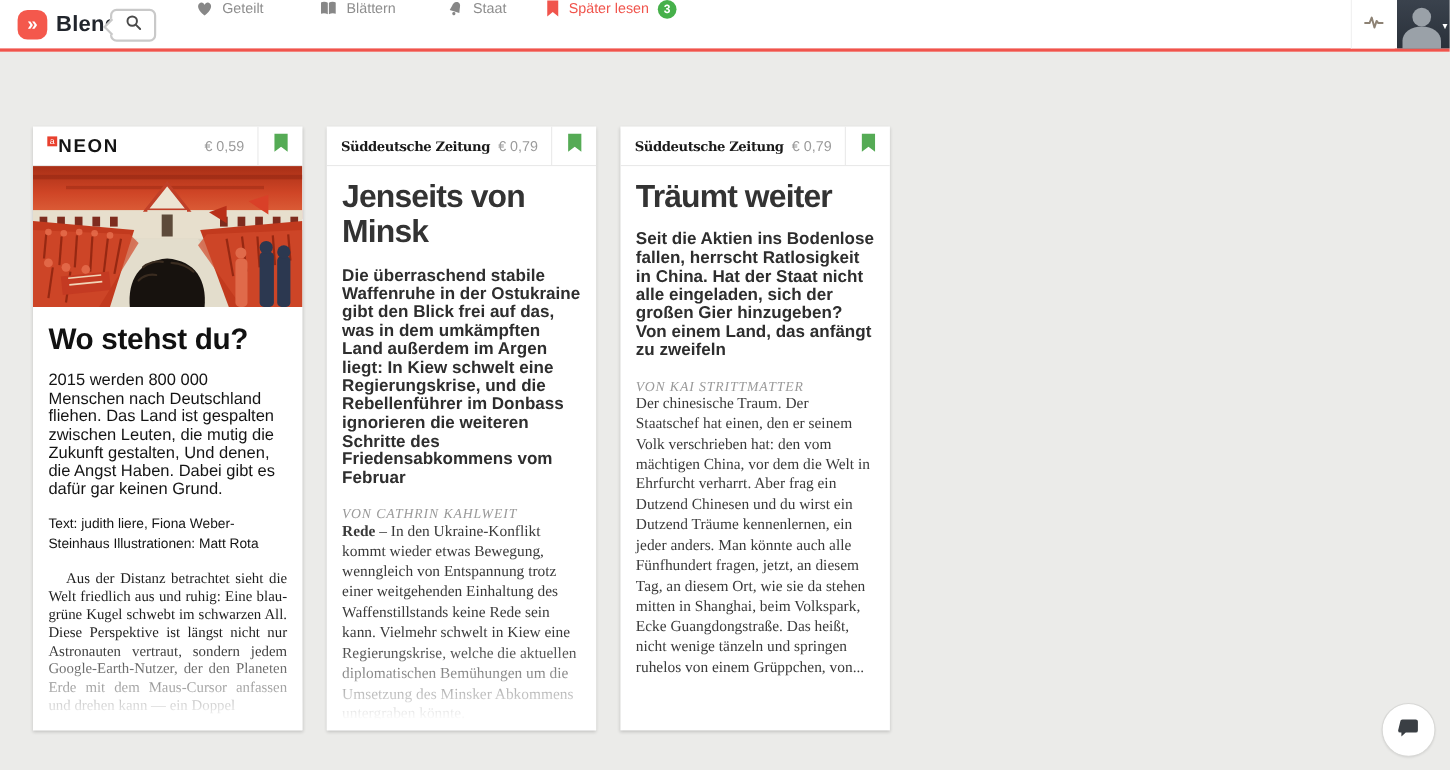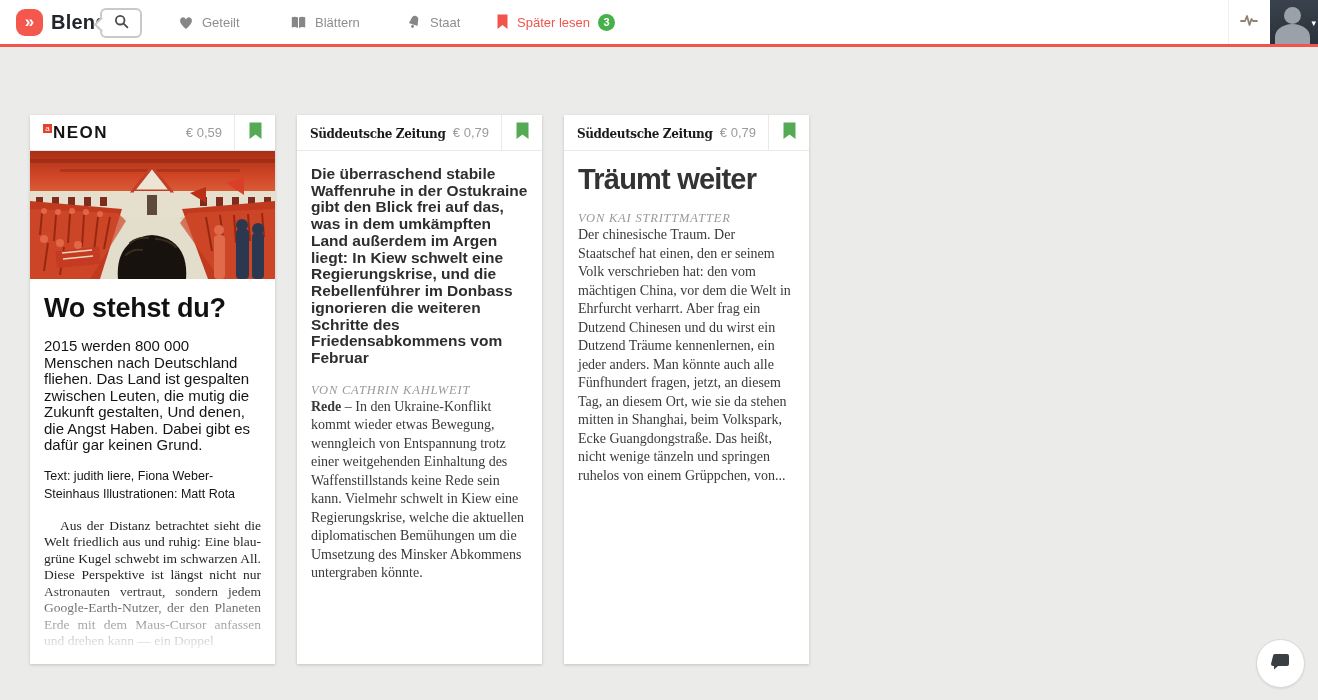--- a/index.html
+++ b/index.html
@@ -13,21 +13,21 @@
   .brand-mark { width:27px; height:27px; background:#f4584c; border-radius:9px;
     color:#fff; font-size:17px; font-weight:bold; display:flex; align-items:center;
     justify-content:center; line-height:1; padding-bottom:2px; }
   .brand-name { margin-left:8px; font-size:20px; font-weight:700; color:#21252c; letter-spacing:0.2px; }
   .search-bubble { position:absolute; left:100px; top:8px; width:42px; height:30px;
     background:#fff; border:2px solid #c9c9c9; border-radius:6px; display:flex;
     align-items:center; justify-content:center; cursor:pointer; }
   .search-bubble::before { content:""; position:absolute; left:-6px; top:9px; width:9px; height:9px;
     background:#fff; border-left:2px solid #c9c9c9; border-bottom:2px solid #c9c9c9;
     transform:rotate(45deg); }
-  .nav-item { position:absolute; top:0; height:44px; display:flex; align-items:center;
+  .nav-item { position:absolute; top:0; height:44px; display:flex; align-items:flex-start;
     gap:8px; cursor:pointer; color:#8e8e8e; font-size:13px; }
   .nav-item svg { display:block; }
   .nav-geteilt { left:178px; }
   .nav-blaettern { left:290px; }
   .nav-alerts { left:406px; }
   .nav-later { left:496px; color:#f0544c; }
   .badge { width:17px; height:17px; border-radius:50%; background:#46b04a; color:#fff;
     font-size:11px; font-weight:bold; display:flex; align-items:center; justify-content:center; }
   .activity-btn { position:absolute; left:1228px; top:0; width:40px; height:44px;
     display:flex; align-items:center; justify-content:center; cursor:pointer;
@@ -273,20 +273,21 @@
       <span class="price">€ 0,79</span>
       <div class="bm-cell">
         <span>
           <svg width="15" height="18" viewBox="0 0 15 18">
               <path d="M1.5 0.5 H13.5 V17 L7.5 12.5 L1.5 17 Z" fill="#55ab55"></path>
             </svg>
         </span>
       </div>
     </div>
     <div class="card-body">
+      <h2 class="h-sz">Jenseits von Minsk</h2>
       <p class="sub-sz">Die überraschend stabile Waffenruhe in der Ostukraine gibt den Blick frei auf das, was in dem umkämpften Land außerdem im Argen liegt: In Kiew schwelt eine Regierungskrise, und die Rebellenführer im Donbass ignorieren die weiteren Schritte des Friedensabkommens vom Februar</p>
       <p class="byline">VON CATHRIN KAHLWEIT</p>
       <p class="body-sz"><span class="lead">Rede</span><span> – In den Ukraine-Konflikt kommt wieder etwas Bewegung, wenngleich von Entspannung trotz einer weitgehenden Einhaltung des Waffenstillstands keine Rede sein kann. Vielmehr schwelt in Kiew eine Regierungskrise, welche die aktuellen diplomatischen Bemühungen um die Umsetzung des Minsker Abkommens untergraben könnte.</span></p>
 
     </div>
     <div class="fade"></div>
   </article>
 
   <article class="card card3">
     <div class="card-head">
@@ -297,20 +298,21 @@
       <div class="bm-cell">
         <span>
           <svg width="15" height="18" viewBox="0 0 15 18">
               <path d="M1.5 0.5 H13.5 V17 L7.5 12.5 L1.5 17 Z" fill="#55ab55"></path>
             </svg>
         </span>
       </div>
     </div>
     <div class="card-body">
       <h2 class="h-sz">Träumt weiter</h2>
+      <p class="sub-sz">Seit die Aktien ins Bodenlose fallen, herrscht Ratlosigkeit in China. Hat der Staat nicht alle eingeladen, sich der großen Gier hinzugeben? Von einem Land, das anfängt zu zweifeln</p>
       <p class="byline">VON KAI STRITTMATTER</p>
       <p class="body-sz">Der chinesische Traum. Der Staatschef hat einen, den er seinem Volk verschrieben hat: den vom mächtigen China, vor dem die Welt in Ehrfurcht verharrt. Aber frag ein Dutzend Chinesen und du wirst ein Dutzend Träume kennenlernen, ein jeder anders. Man könnte auch alle Fünfhundert fragen, jetzt, an diesem Tag, an diesem Ort, wie sie da stehen mitten in Shanghai, beim Volkspark, Ecke Guangdongstraße. Das heißt, nicht wenige tänzeln und springen ruhelos von einem Grüppchen, von...</p>
     </div>
   </article>
 </main>
 
 <button class="chat-btn">
   <span>
     <svg width="22" height="20" viewBox="0 0 22 20">
         <path d="M3 4 a2 2 0 0 1 2 -2 h12 a2 2 0 0 1 2 2 v8 a2 2 0 0 1 -2 2 h-9 l-4 3.5 v-3.5 h-1 a2 2 0 0 1 -2 -2 z" fill="#3a3f44"></path>

